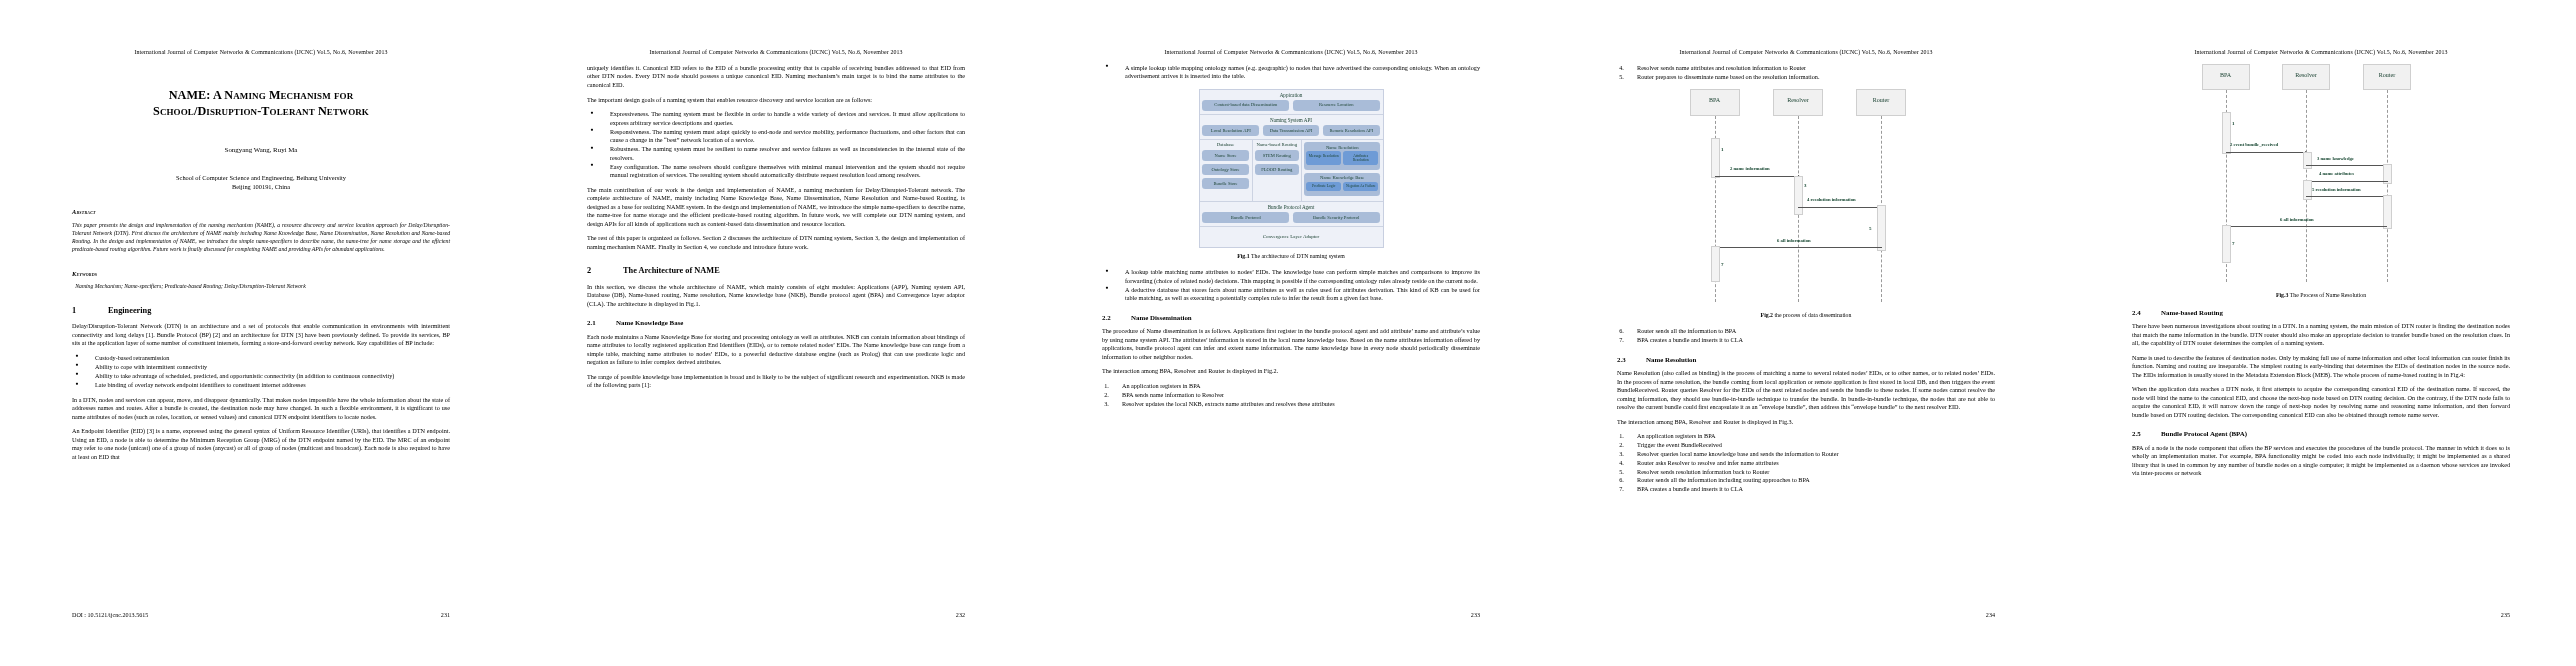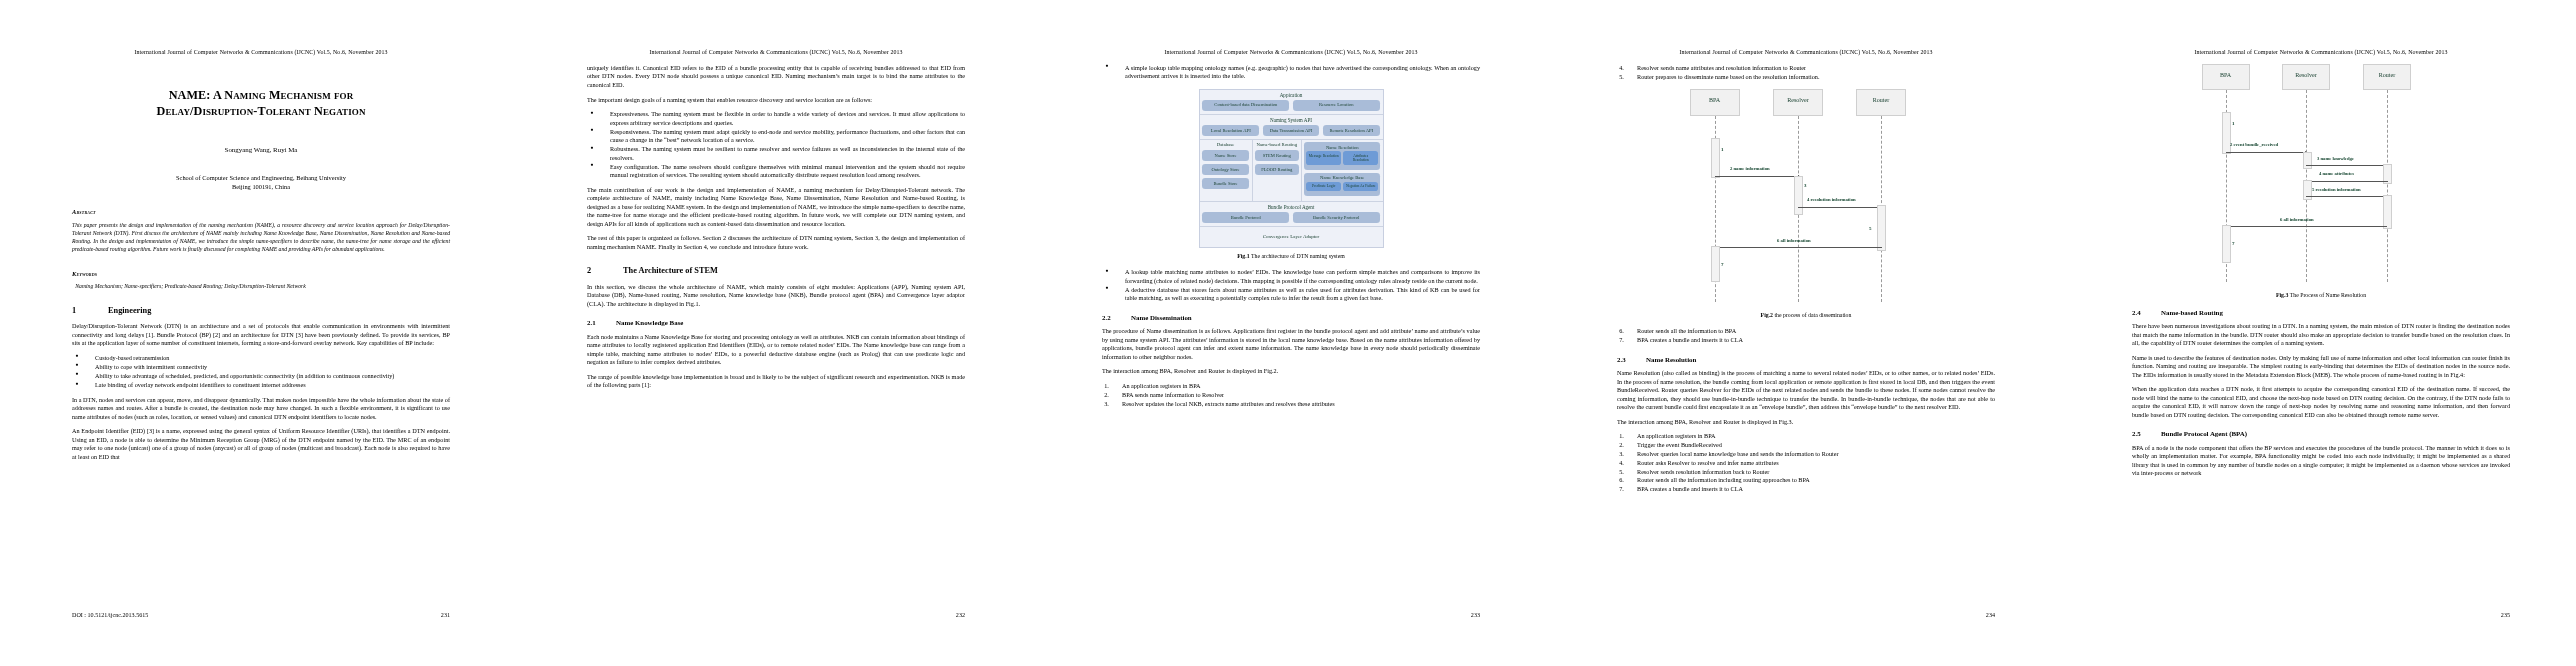--- a/index.html
+++ b/index.html
@@ -64,21 +64,21 @@
 <body>
 
 <div class="sheet-row">
 
   <div class="page">
     <div class="page-inner">
       <div class="runhead">International Journal of Computer Networks &amp; Communications (IJCNC) Vol.5, No.6, November 2013</div>
 
       <div class="title">
         <div>NAME: A Naming Mechanism for</div>
-        <div>Delay/Disruption-Tolerant Negation</div>
+        <div>School/Disruption-Tolerant Network</div>
       </div>
 
       <div class="authors">Songyang Wang, Ruyi Ma</div>
       <div class="affil">
         <div>School of Computer Science and Engineering, Beihang University</div>
         <div>Beijing 100191, China</div>
       </div>
 
       <div class="sec-label">Abstract</div>
       <p class="abs-body">This paper presents the design and implementation of the naming mechanism (NAME), a resource discovery and service location approach for Delay/Disruption-Tolerant Network (DTN). First discuss the architecture of NAME mainly including Name Knowledge Base, Name Dissemination, Name Resolution and Name-based Routing. In the design and implementation of NAME, we introduce the simple name-specifiers to describe name, the name-tree for name storage and the efficient predicate-based routing algorithm. Future work is finally discussed for completing NAME and providing APIs for abundant applications.</p>
@@ -116,21 +116,21 @@
         <li>Expressiveness. The naming system must be flexible in order to handle a wide variety of devices and services. It must allow applications to express arbitrary service descriptions and queries.</li>
         <li>Responsiveness. The naming system must adapt quickly to end-node and service mobility, performance fluctuations, and other factors that can cause a change in the “best” network location of a service.</li>
         <li>Robustness. The naming system must be resilient to name resolver and service failures as well as inconsistencies in the internal state of the resolvers.</li>
         <li>Easy configuration. The name resolvers should configure themselves with minimal manual intervention and the system should not require manual registration of services. The resulting system should automatically distribute request resolution load among resolvers.</li>
       </ul>
       <p>The main contribution of our work is the design and implementation of NAME, a naming mechanism for Delay/Disrupted-Tolerant network. The complete architecture of NAME, mainly including Name Knowledge Base, Name Dissemination, Name Resolution and Name-based Routing, is designed as a base for realizing NAME system. In the design and implementation of NAME, we introduce the simple name-specifiers to describe name, the name-tree for name storage and the efficient predicate-based routing algorithm. In future work, we will complete our DTN naming system, and design APIs for all kinds of applications such as content-based data dissemination and resource location.</p>
       <p>The rest of this paper is organized as follows. Section 2 discusses the architecture of DTN naming system, Section 3, the design and implementation of naming mechanism NAME. Finally in Section 4, we conclude and introduce future work.</p>
 
       <h1 class="sec">
         <span class="num">2</span>
-        <span>The Architecture of STEM</span>
+        <span>The Architecture of NAME</span>
       </h1>
       <p>In this section, we discuss the whole architecture of NAME, which mainly consists of eight modules: Applications (APP), Naming system API, Database (DB), Name-based routing, Name resolution, Name knowledge base (NKB), Bundle protocol agent (BPA) and Convergence layer adaptor (CLA). The architecture is displayed in Fig.1.</p>
 
       <h2 class="sub">
         <span class="num">2.1</span>
         <span>Name Knowledge Base</span>
       </h2>
       <p>Each node maintains a Name Knowledge Base for storing and processing ontology as well as attributes. NKB can contain information about bindings of name attributes to locally registered application End Identifiers (EIDs), or to remote related nodes’ EIDs. The Name knowledge base can range from a simple table, matching name attributes to nodes’ EIDs, to a powerful deductive database engine (such as Prolog) that can use predicate logic and negation as failure to infer complex derived attributes.</p>
       <p>The range of possible knowledge base implementation is broad and is likely to be the subject of significant research and experimentation. NKB is made of the following parts [1]:</p>
     </div>

